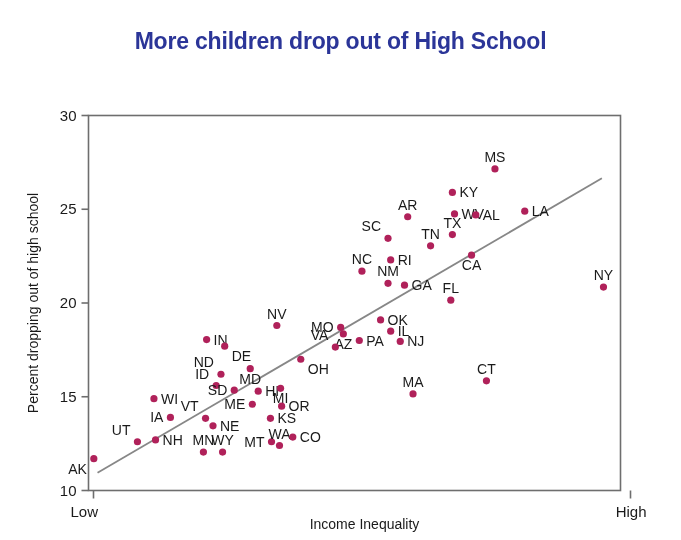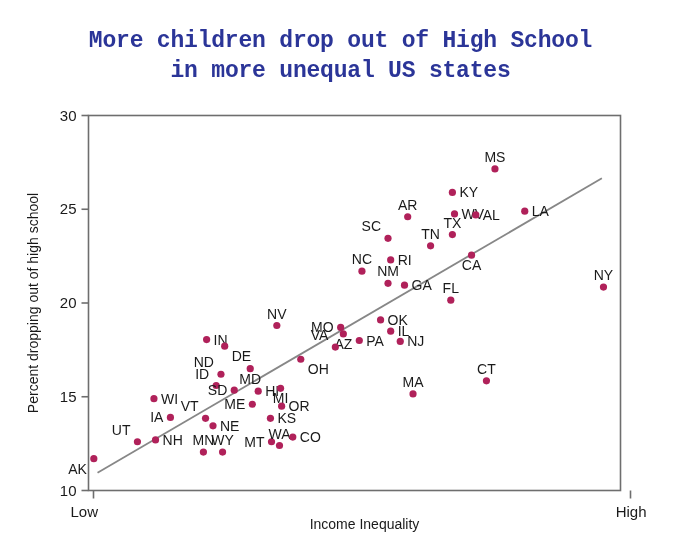--- a/index.html
+++ b/index.html
@@ -16,21 +16,21 @@
   .title-block{
     position:absolute;
     left:0;top:26px;width:681px;
     text-align:center;
     color:#2b3598;
     font-weight:bold;
     font-size:23px;
     line-height:30px;
     letter-spacing:-0.2px;
   }
-  .title-line{display:block;font-family:Liberation Mono, monospace;}
+  .title-line{display:block;}
 
   
   .chart-wrap{position:absolute;left:0;top:0;width:681px;height:540px;}
   svg.plot{position:absolute;left:0;top:0;}
 
   
   .axis-tick-label{
     font-family:"Liberation Sans", sans-serif;
     font-size:15px;
     fill:#1a1a1a;
@@ -51,21 +51,20 @@
     fill:#1a1a1a;
   }
 </style>
 </head>
 <body>
 
 <div id="root">
 
   <div class="title-block">
     <span class="title-line">More children drop out of High School</span>
-    <span class="title-line">in more unequal US states</span>
   </div>
 
   <div class="chart-wrap">
     <svg class="plot" id="plot-svg" width="681" height="540">
         <rect x="88.5" y="115.5" width="532" height="375" fill="none" stroke="#6e6e6e" stroke-width="1.6"></rect>
         <line x1="81.5" y1="490.5" x2="88.5" y2="490.5" stroke="#6e6e6e" stroke-width="1.6"></line>
         <text x="76.5" y="495.5" text-anchor="end" class="axis-tick-label">10</text>
         <line x1="81.5" y1="396.75" x2="88.5" y2="396.75" stroke="#6e6e6e" stroke-width="1.6"></line>
         <text x="76.5" y="401.75" text-anchor="end" class="axis-tick-label">15</text>
         <line x1="81.5" y1="303" x2="88.5" y2="303" stroke="#6e6e6e" stroke-width="1.6"></line>

